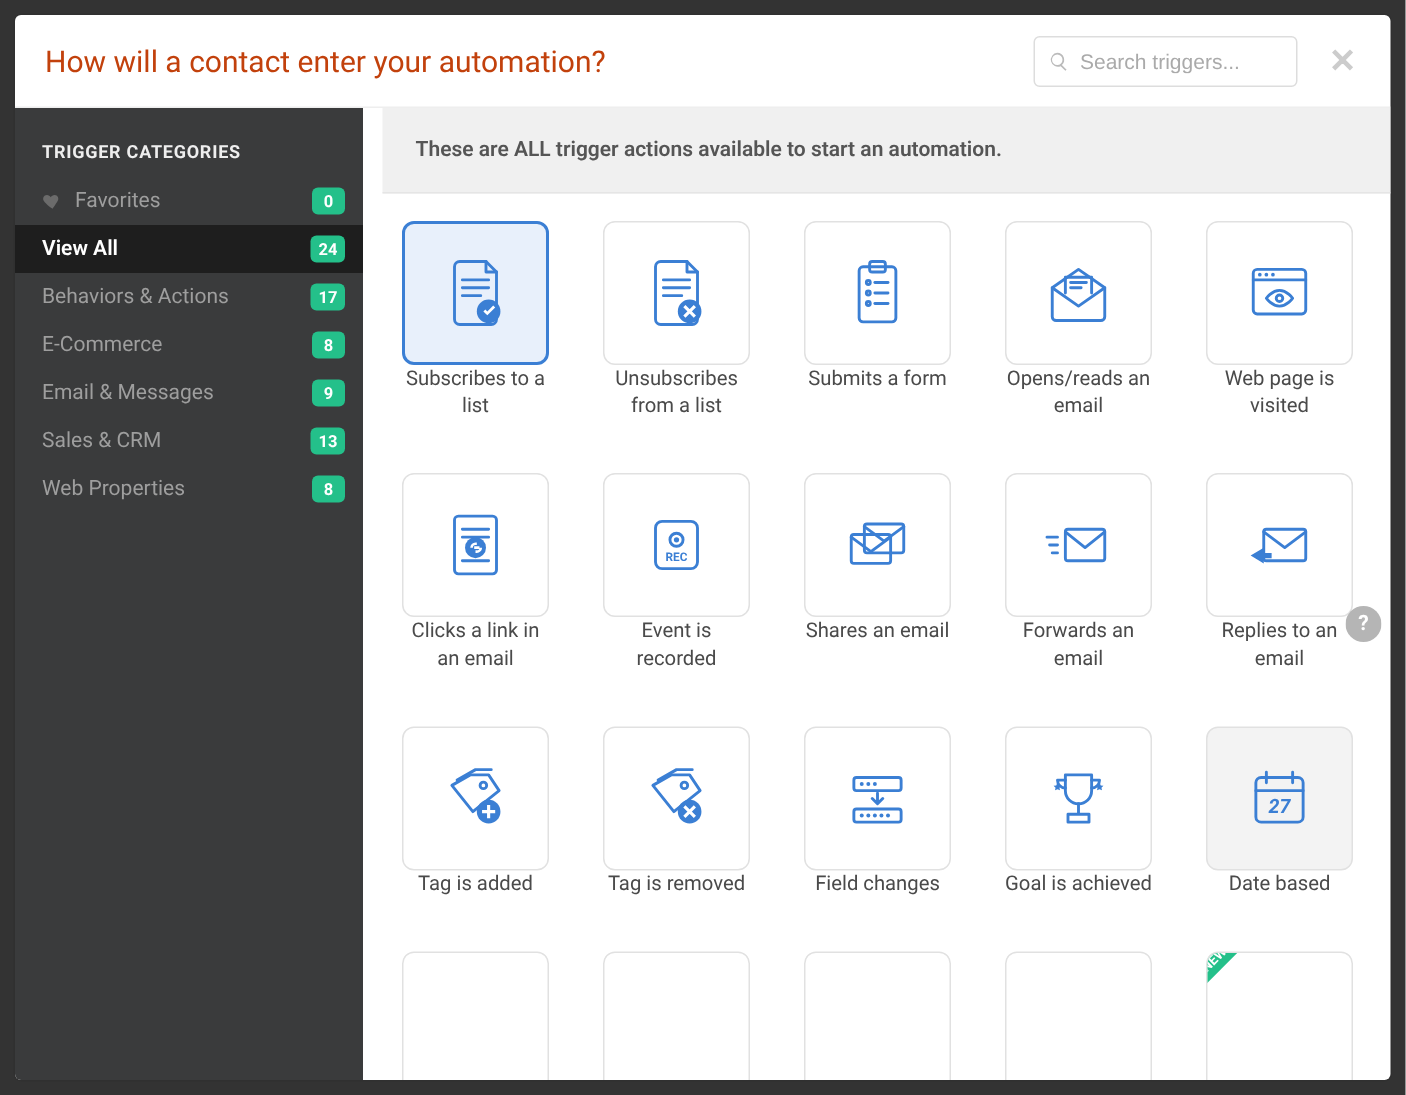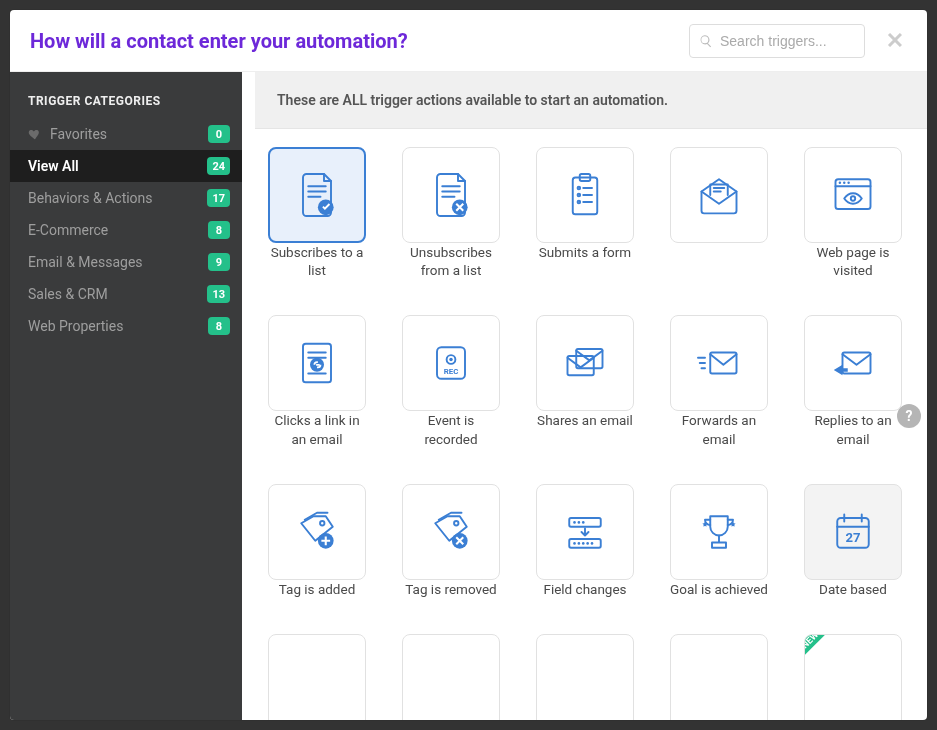--- a/index.html
+++ b/index.html
@@ -23,22 +23,22 @@
   }
   .modal-header {
     height: 62px;
     display: flex;
     align-items: center;
     padding: 0 20px;
     border-bottom: 1px solid #eee;
   }
   .modal-title {
     font-size: 20px;
-    font-weight: 700;
-    color: #6d28d9;
+    font-weight: 400;
+    color: #c2410c;
     flex: 1;
   }
   .search-wrap {
     position: relative;
     margin-right: 18px;
   }
   .search-icon-svg {
     position: absolute;
     left: 10px; top: 50%;
     transform: translateY(-50%);
@@ -159,20 +159,21 @@
     justify-content: center;
     position: relative;
     overflow: hidden;
   }
   .cell.selected .tile {
     border: 2px solid #3b7fd4;
     background: #e8f0fb;
   }
   .cell.hover .tile {
     background: #f3f3f3;
+    font-style: italic;
   }
   .tile svg { width: 56px; height: 56px; }
   .stroke { fill: none; stroke: #3b7fd4; stroke-width: 2.2; stroke-linecap: round; stroke-linejoin: round; }
   .fill-accent { fill: #3b7fd4; }
   .fill-white { fill: #fff; }
   .caption {
     font-size: 13.5px;
     color: #4a4a4a;
     text-align: center;
     line-height: 1.35;
@@ -321,20 +322,21 @@
 
           <div class="cell">
             <div class="tile">
               <svg viewBox="0 0 64 64">
                 <path class="stroke" d="M12 28l20-14 20 14v22a3 3 0 01-3 3H15a3 3 0 01-3-3z"></path>
                 <path class="stroke" d="M12 28l20 14 20-14"></path>
                 <path class="stroke" d="M22 32V20h20v12"></path>
                 <path class="stroke" d="M26 24h12M26 28h8"></path>
               </svg>
             </div>
+            <div class="caption">Opens/reads an email</div>
           </div>
 
           <div class="cell">
             <div class="tile">
               <svg viewBox="0 0 64 64">
                 <rect class="stroke" x="12" y="14" width="40" height="34" rx="3"></rect>
                 <path class="stroke" d="M12 22h40"></path>
                 <circle class="fill-accent" cx="17" cy="18" r="1.4"></circle>
                   <circle class="fill-accent" cx="22" cy="18" r="1.4"></circle>
                   <circle class="fill-accent" cx="27" cy="18" r="1.4"></circle>

